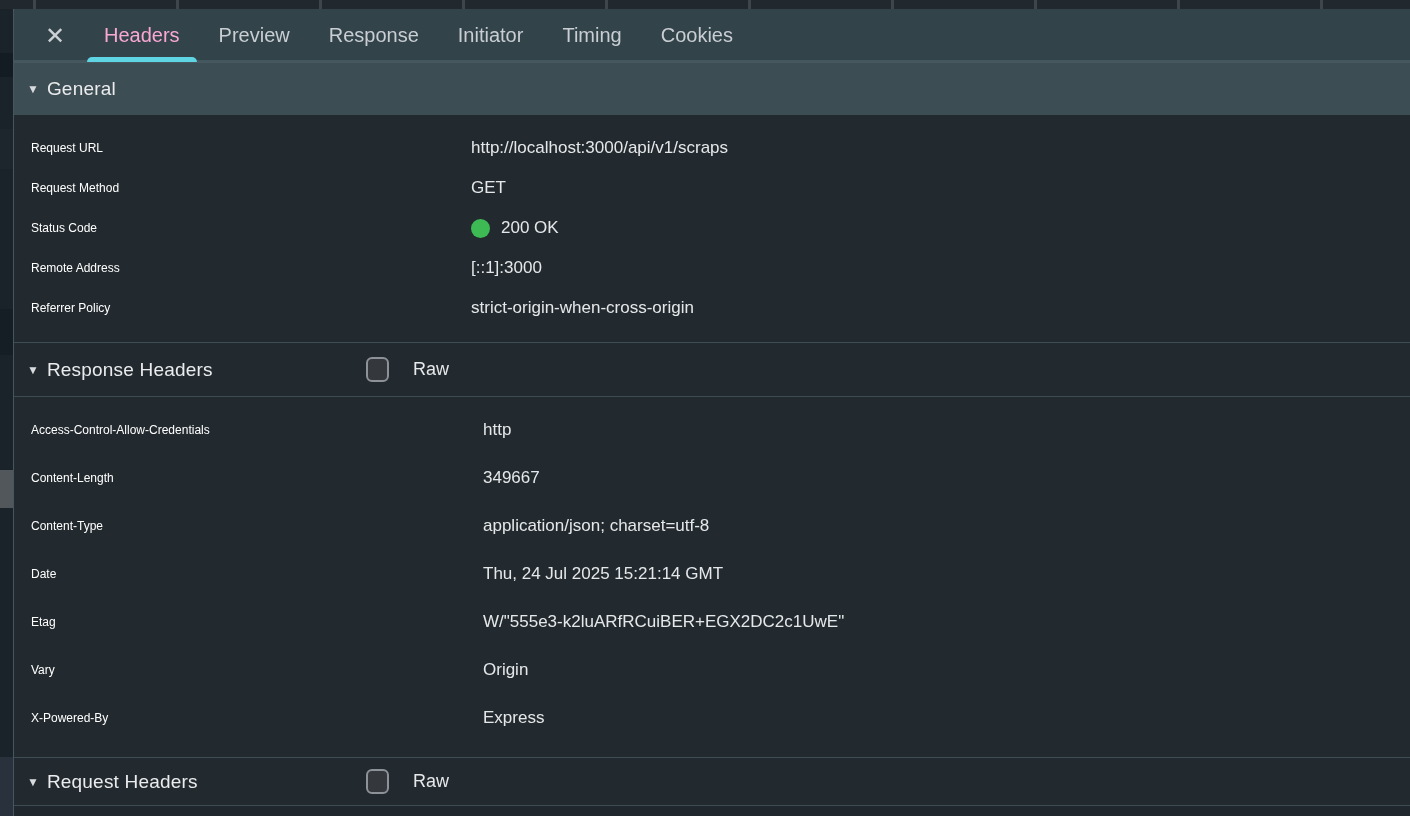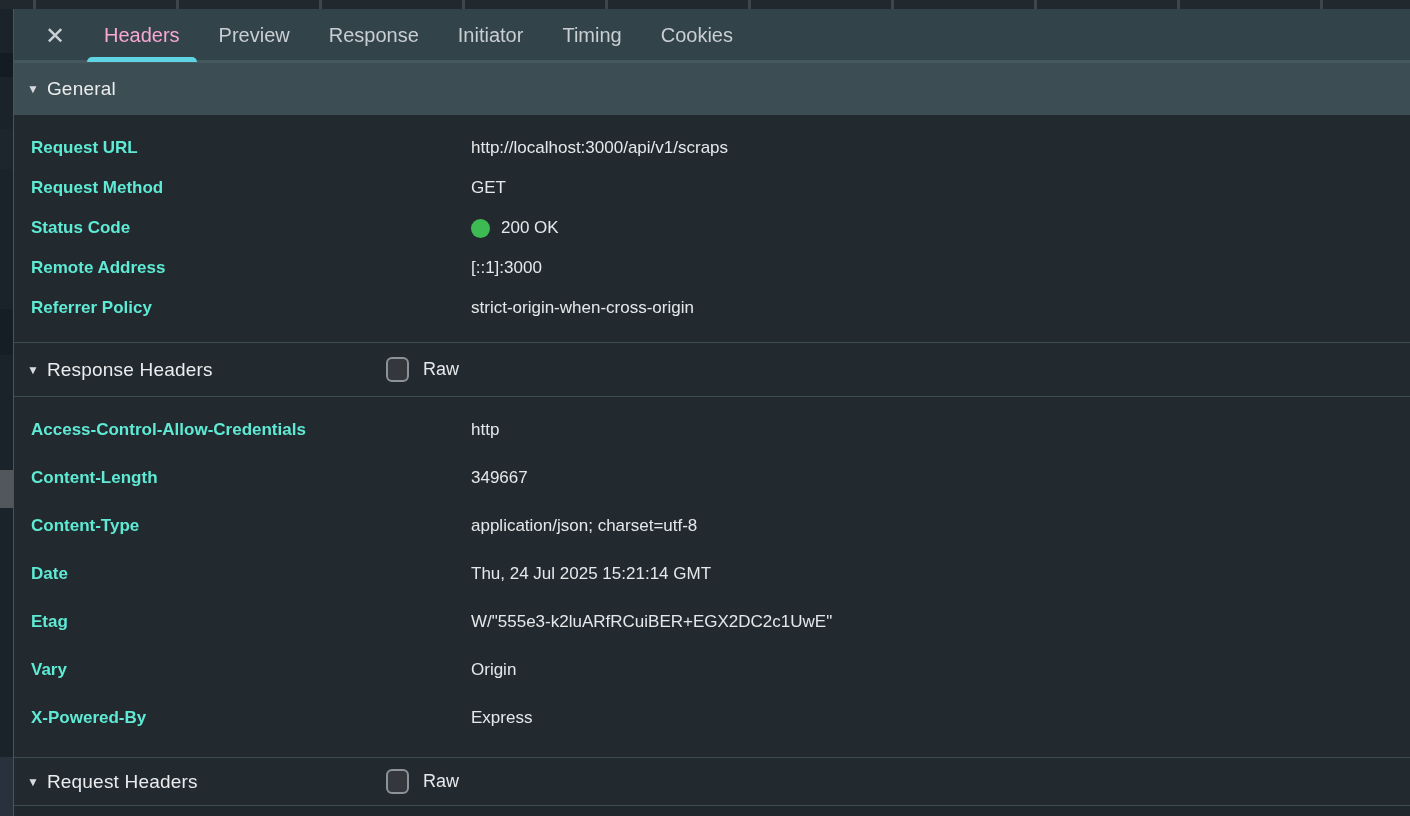--- a/index.html
+++ b/index.html
@@ -49,33 +49,33 @@
     background:#5fd4e3; border-radius:6px 6px 0 0;
   }
 
   .section-header { position:relative; display:flex; align-items:center; }
   .sh-light { height:53px; background:#3c4d53; border-top:1px solid #47585e; box-sizing:border-box; }
   .sh-dark  { height:53px; background:#222a30; border-top:1px solid #3b4c53; border-bottom:1px solid #3b4c53; }
   .sh-req   { height:47px; background:#222a30; border-top:1px solid #3b4c53; border-bottom:1px solid #3b4c53; }
   .section-header .arrow { margin:0 8px 0 13px; font-size:12px; color:#d8dbde; }
   .section-header .title { font-size:19px; font-weight:500; color:#eaecee; letter-spacing:0.2px; }
 
-  .raw-group { position:absolute; left:372px; top:0; bottom:0; display:flex; align-items:center; gap:14px; }
+  .raw-group { position:absolute; left:352px; top:0; bottom:0; display:flex; align-items:center; gap:24px; }
   .checkbox {
     width:19px; height:21px; border:2px solid #8d9298; border-radius:6px;
     background:#34383d; cursor:pointer; flex:0 0 auto;
   }
   .raw-label { font-size:18px; color:#e6e8ea; }
 
   .rows-general  { padding:13px 0 14px; }
   .rows-response { padding:9px 0 15px; }
   .row { display:flex; align-items:center; padding-left:17px; }
   .rows-general .row  { height:40px; }
-  .rows-response .row { height:48px; }
-  .row .label { flex:0 0 440px; width:440px; font-size:17px; color:#5eead4;font-weight:bold; }
+  .rows-response .row { height:48px;gap:12px; }
+  .row .label { flex:0 0 440px; width:440px; font-size:12px; color:#ffffff; }
   .row .value { font-size:17px; color:#e5e8ea; display:flex; align-items:flex-end; white-space:nowrap; }
   .dot { width:19px; height:19px; border-radius:50%; margin-right:11px; display:none; flex:0 0 auto; }
 
   .bottom-sliver { height:10px; background:#20282e; }
 </style>
 </head>
 <body>
 
 <div class="screen">
 

